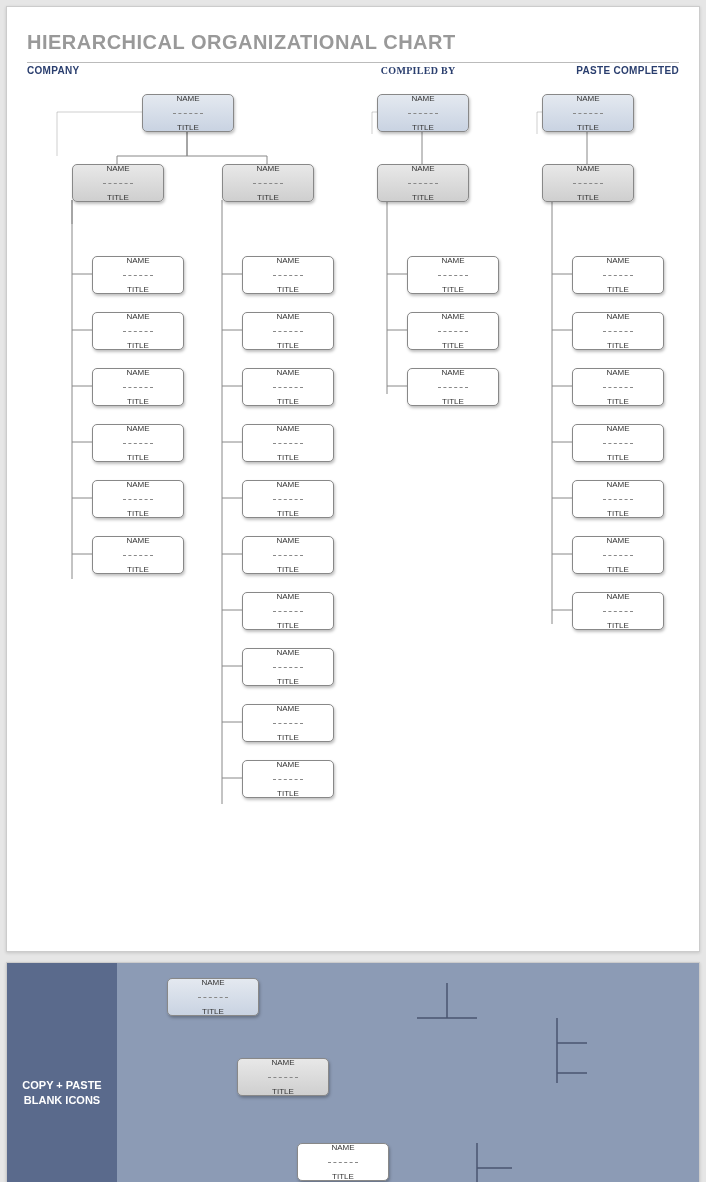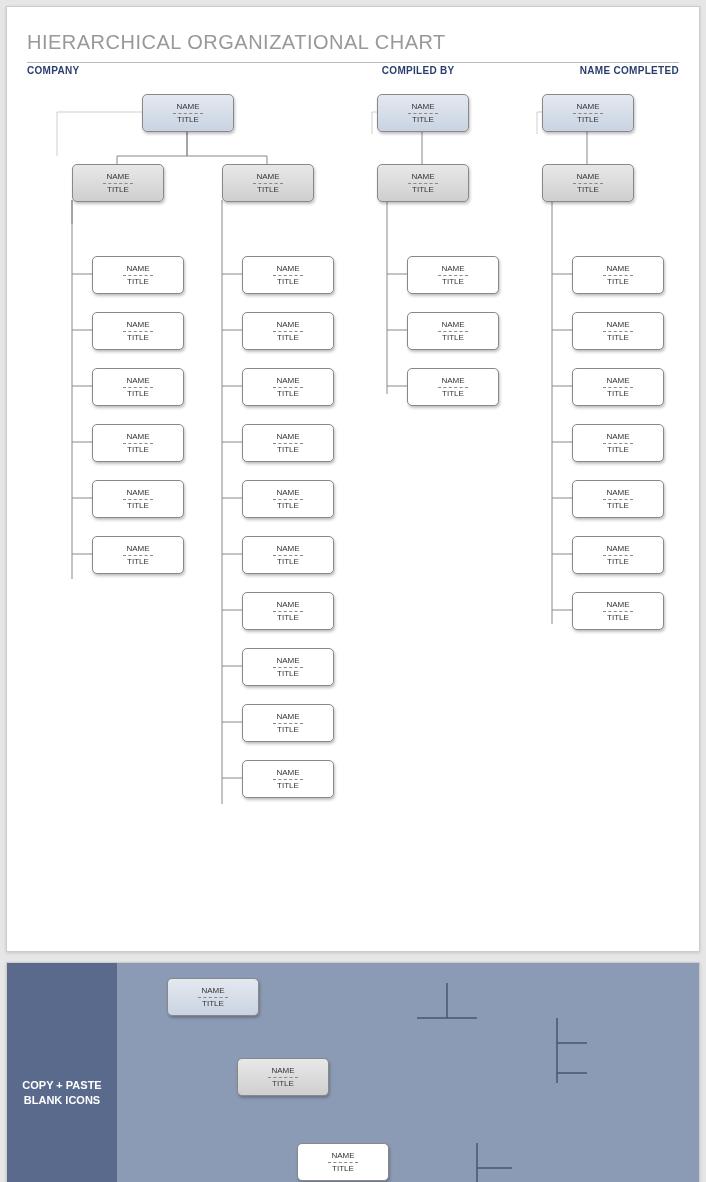--- a/index.html
+++ b/index.html
@@ -5,37 +5,37 @@
   html,body{margin:0;padding:0;background:#e6e6e6;font-family:Arial,Helvetica,sans-serif;}
   .page{
     width:706px;margin:0 auto;box-sizing:border-box;
   }
   .sheet{
     background:#fff;margin:6px 6px 10px 6px;border:1px solid #ccc;
     box-shadow:0 1px 3px rgba(0,0,0,.15);padding:24px 20px 40px 20px;
     position:relative;min-height:880px;
   }
   .h1{
-    font-size:20px;font-weight:400;color:#999;letter-spacing:.5px;
+    font-size:20px;font-weight:700;color:#999;letter-spacing:.5px;
     margin:0 0 8px 0;
   }
   .headers{
     display:flex;border-top:1px solid #bbb;padding-top:2px;margin-bottom:18px;
     color:#2a3e6e;font-size:10px;font-weight:700;letter-spacing:.3px;
   }
   .hcol{text-align:left;}
   .hcol.company{flex:0 0 45%;}
-  .hcol.compiled{flex:0 0 30%;text-align:center;}
+  .hcol.compiled{flex:0 0 30%;text-align:center;font-family:Liberation Serif, serif;}
   .hcol.date{flex:0 0 25%;text-align:right;padding-right:6px;}
   .chart-area{position:relative;height:790px;}
   .node{
     position:absolute;width:90px;height:36px;border:1px solid #888;
     border-radius:5px;text-align:center;font-size:8px;color:#333;
     box-shadow:1px 2px 3px rgba(0,0,0,.25);background:#fff;
-    display:flex;flex-direction:column;justify-content:center;gap:0;
+    display:flex;flex-direction:column;justify-content:center;gap:8px;
   }
   .node .nm{font-weight:400;padding-bottom:1px;}
   .node .ti{font-size:8px;}
   .node .sep{width:30px;border-top:1px dashed #888;margin:1px auto;}
   .node.blue{background:linear-gradient(#e4e9f0,#c9d3e2);}
   .node.grey{background:linear-gradient(#e8e8e8,#cfcfcf);}
   svg.lines{position:absolute;inset:0;width:100%;height:100%;}
 
   
   .sheet2{
@@ -54,21 +54,21 @@
 </style>
 </head>
 <body>
 
 <div class="page">
   <div class="sheet">
     <div class="h1">HIERARCHICAL ORGANIZATIONAL CHART</div>
     <div class="headers">
       <span class="hcol company">COMPANY</span>
       <span class="hcol compiled">COMPILED BY</span>
-      <span class="hcol date">NAME COMPLETED</span>
+      <span class="hcol date">PASTE COMPLETED</span>
     </div>
 
     <div class="chart-area">
       <svg class="lines">
 
         <path d="M160 36 L160 62 L90 62 L90 70" stroke="#888" fill="none"></path>
         <path d="M160 36 L160 62 L240 62 L240 70" stroke="#888" fill="none"></path>
 
         <path d="M45 106 L45 485" stroke="#888" fill="none"></path>
         <path d="M45 180 L65 180" stroke="#888" fill="none"></path>

